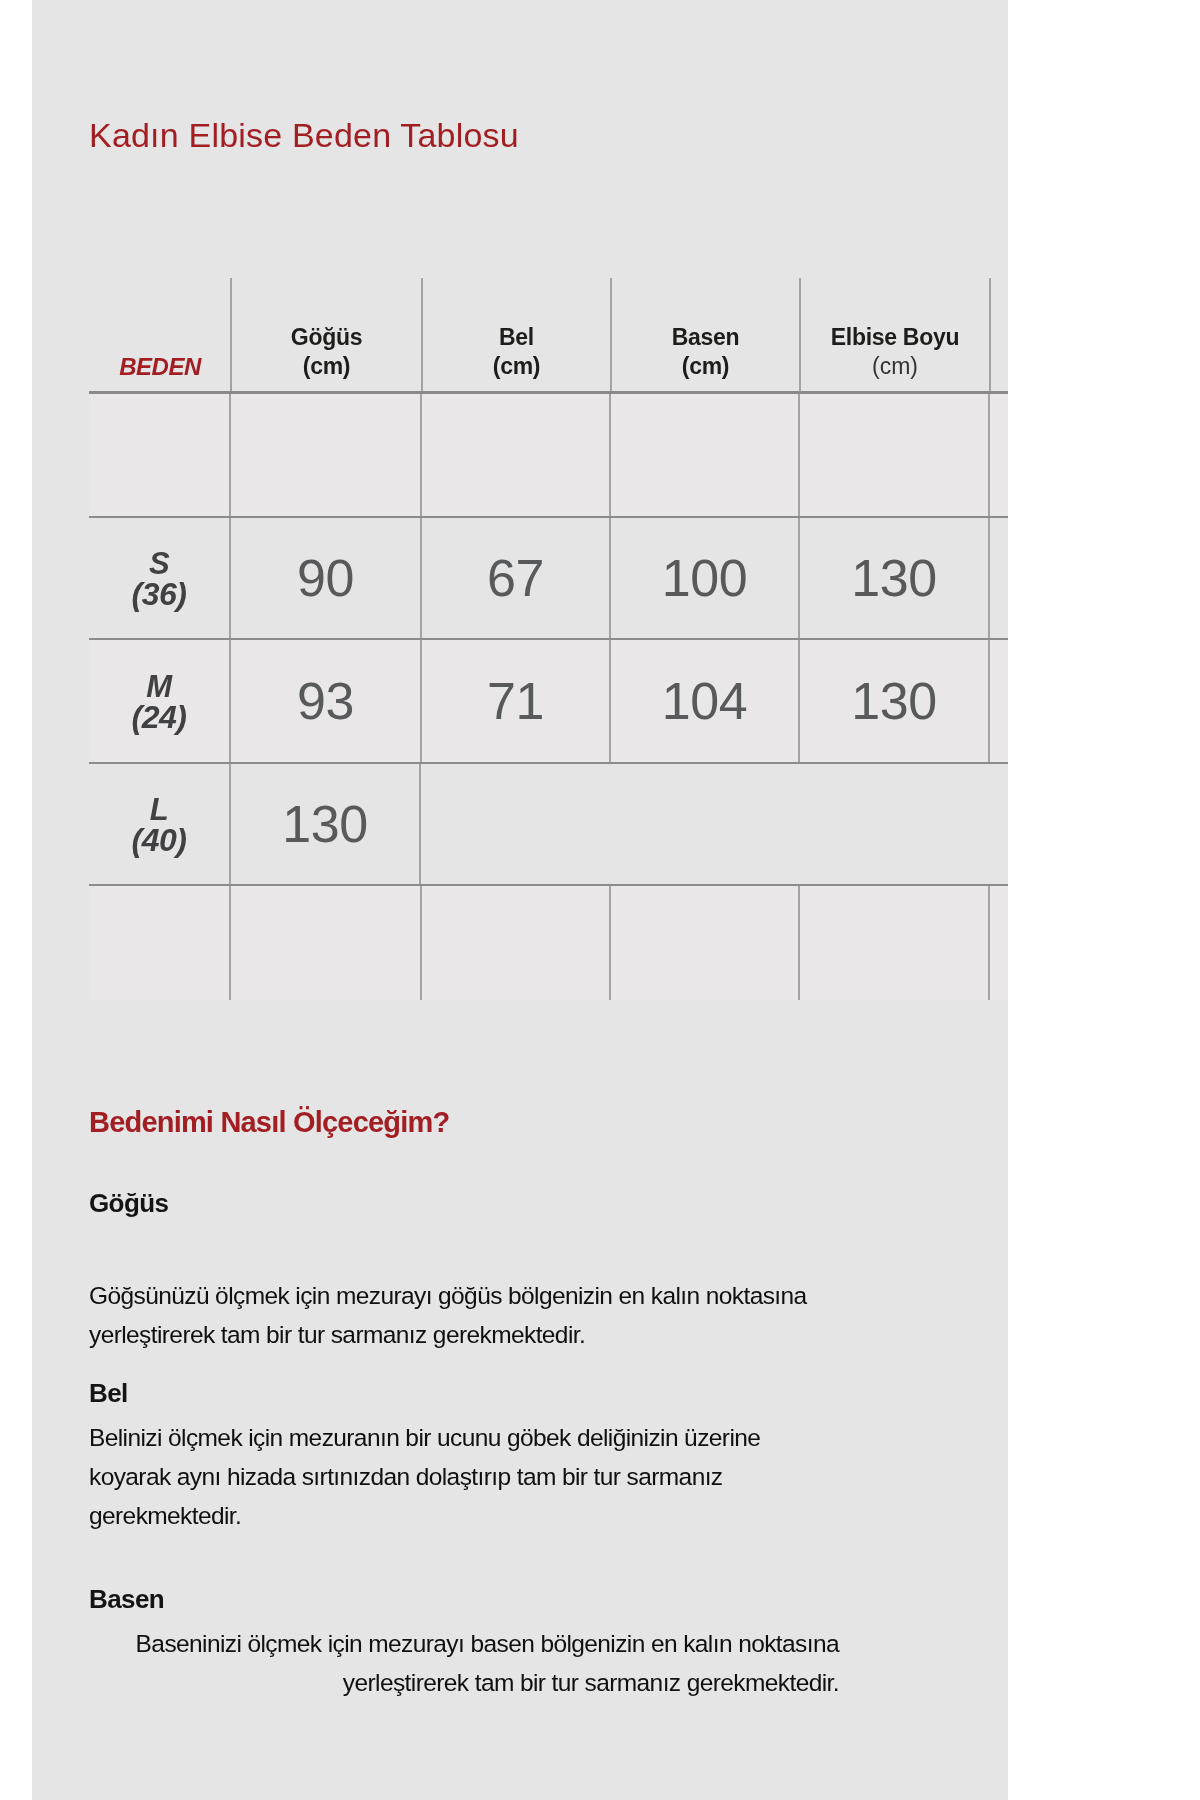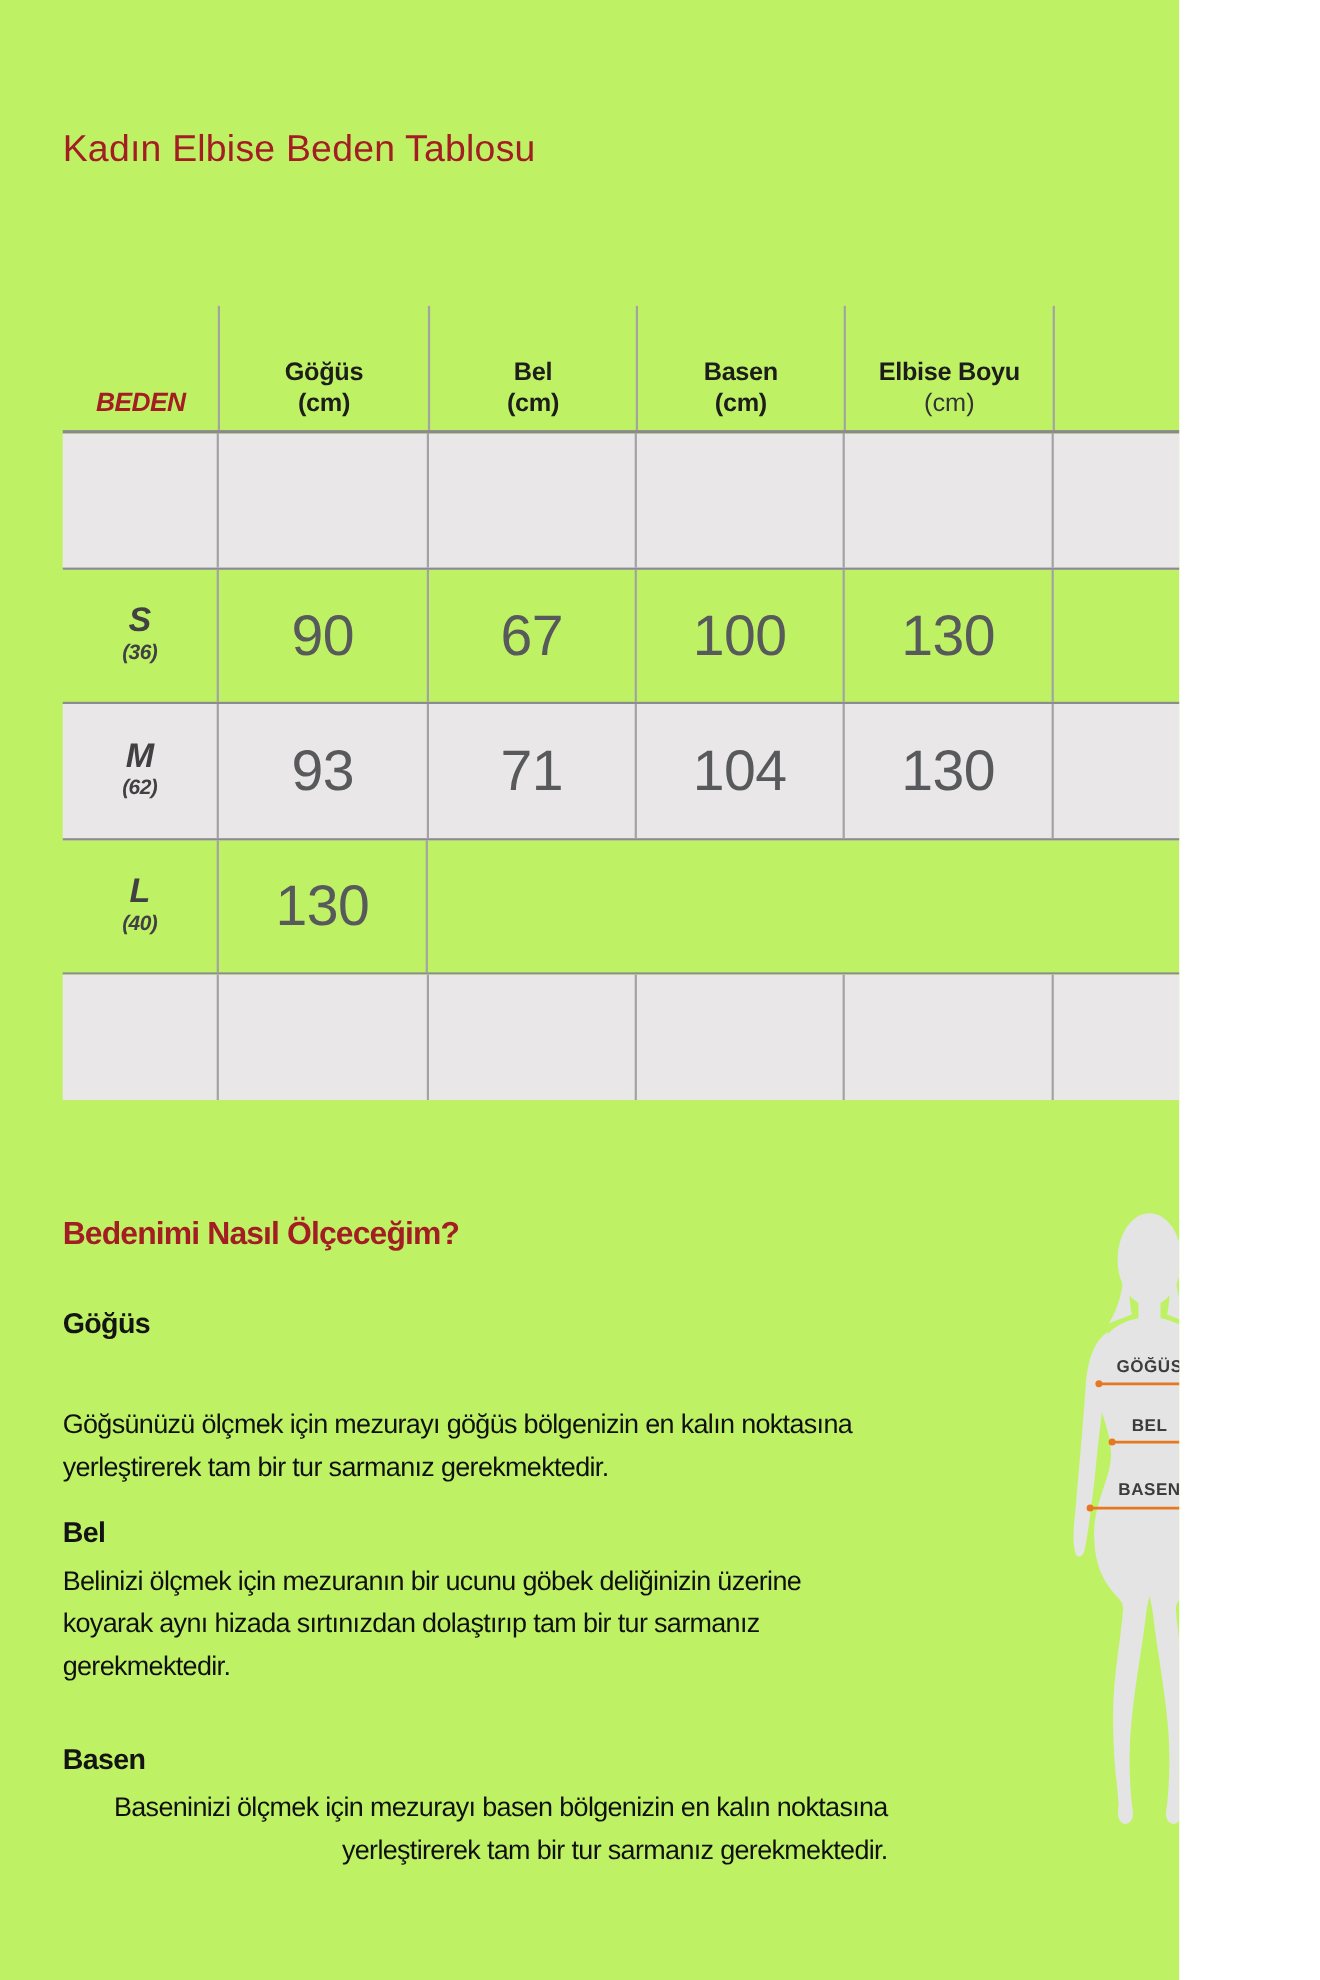--- a/index.html
+++ b/index.html
@@ -1,22 +1,23 @@
 <!DOCTYPE html>
 <html><head>
 <meta charset="utf-8">
 <style>
   html,body{margin:0;padding:0;background:#ffffff;}
   .page{
     position:relative;
-    width:1072px;
+    width:976px;
     height:1800px;
-    background:#bef264;
+    background:#e5e5e5;
     font-family:"Liberation Sans", sans-serif;
     overflow:hidden;
+    margin-left:32px;
   }
   
   .main-title{
     position:absolute;
     left:57px; top:116px;
     font-size:34px;
     font-weight:400;
     letter-spacing:0.2px;
     color:#A31E23;
   }
@@ -67,21 +68,21 @@
   .r-empty{height:122px;}
   .r-s{height:120px;}
   .r-m{height:122px;}
   .r-l{height:120px;}
   .r-bottom{height:114px;}
   .size-big{
     font-size:31px; font-weight:700; color:#414144; line-height:32px;
     letter-spacing:-0.5px;
   }
   .size-small{
-    font-size:19px; font-weight:700; color:#414144; line-height:28px;
+    font-size:32px; font-weight:700; color:#414144; line-height:28px;
     letter-spacing:-0.5px;
   }
   .value{
     font-size:52px; font-weight:400; color:#58595B; letter-spacing:-0.5px;
   }
   
   .guide-title{
     position:absolute;
     left:57px; top:1106px;
     font-size:29px; font-weight:700;
@@ -179,21 +180,21 @@
         </div>
       <div class="t-cell c4">
           <span class="value">130</span>
         </div>
       <div class="t-cell c5"></div>
     </div>
 
     <div class="t-row data-row gray r-m">
       <div class="t-cell c0">
         <span class="size-big">M</span>
-        <span class="size-small">(62)</span>
+        <span class="size-small">(24)</span>
       </div>
       <div class="t-cell c1">
           <span class="value">93</span>
         </div>
       <div class="t-cell c2">
           <span class="value">71</span>
         </div>
       <div class="t-cell c3">
           <span class="value">104</span>
         </div>

